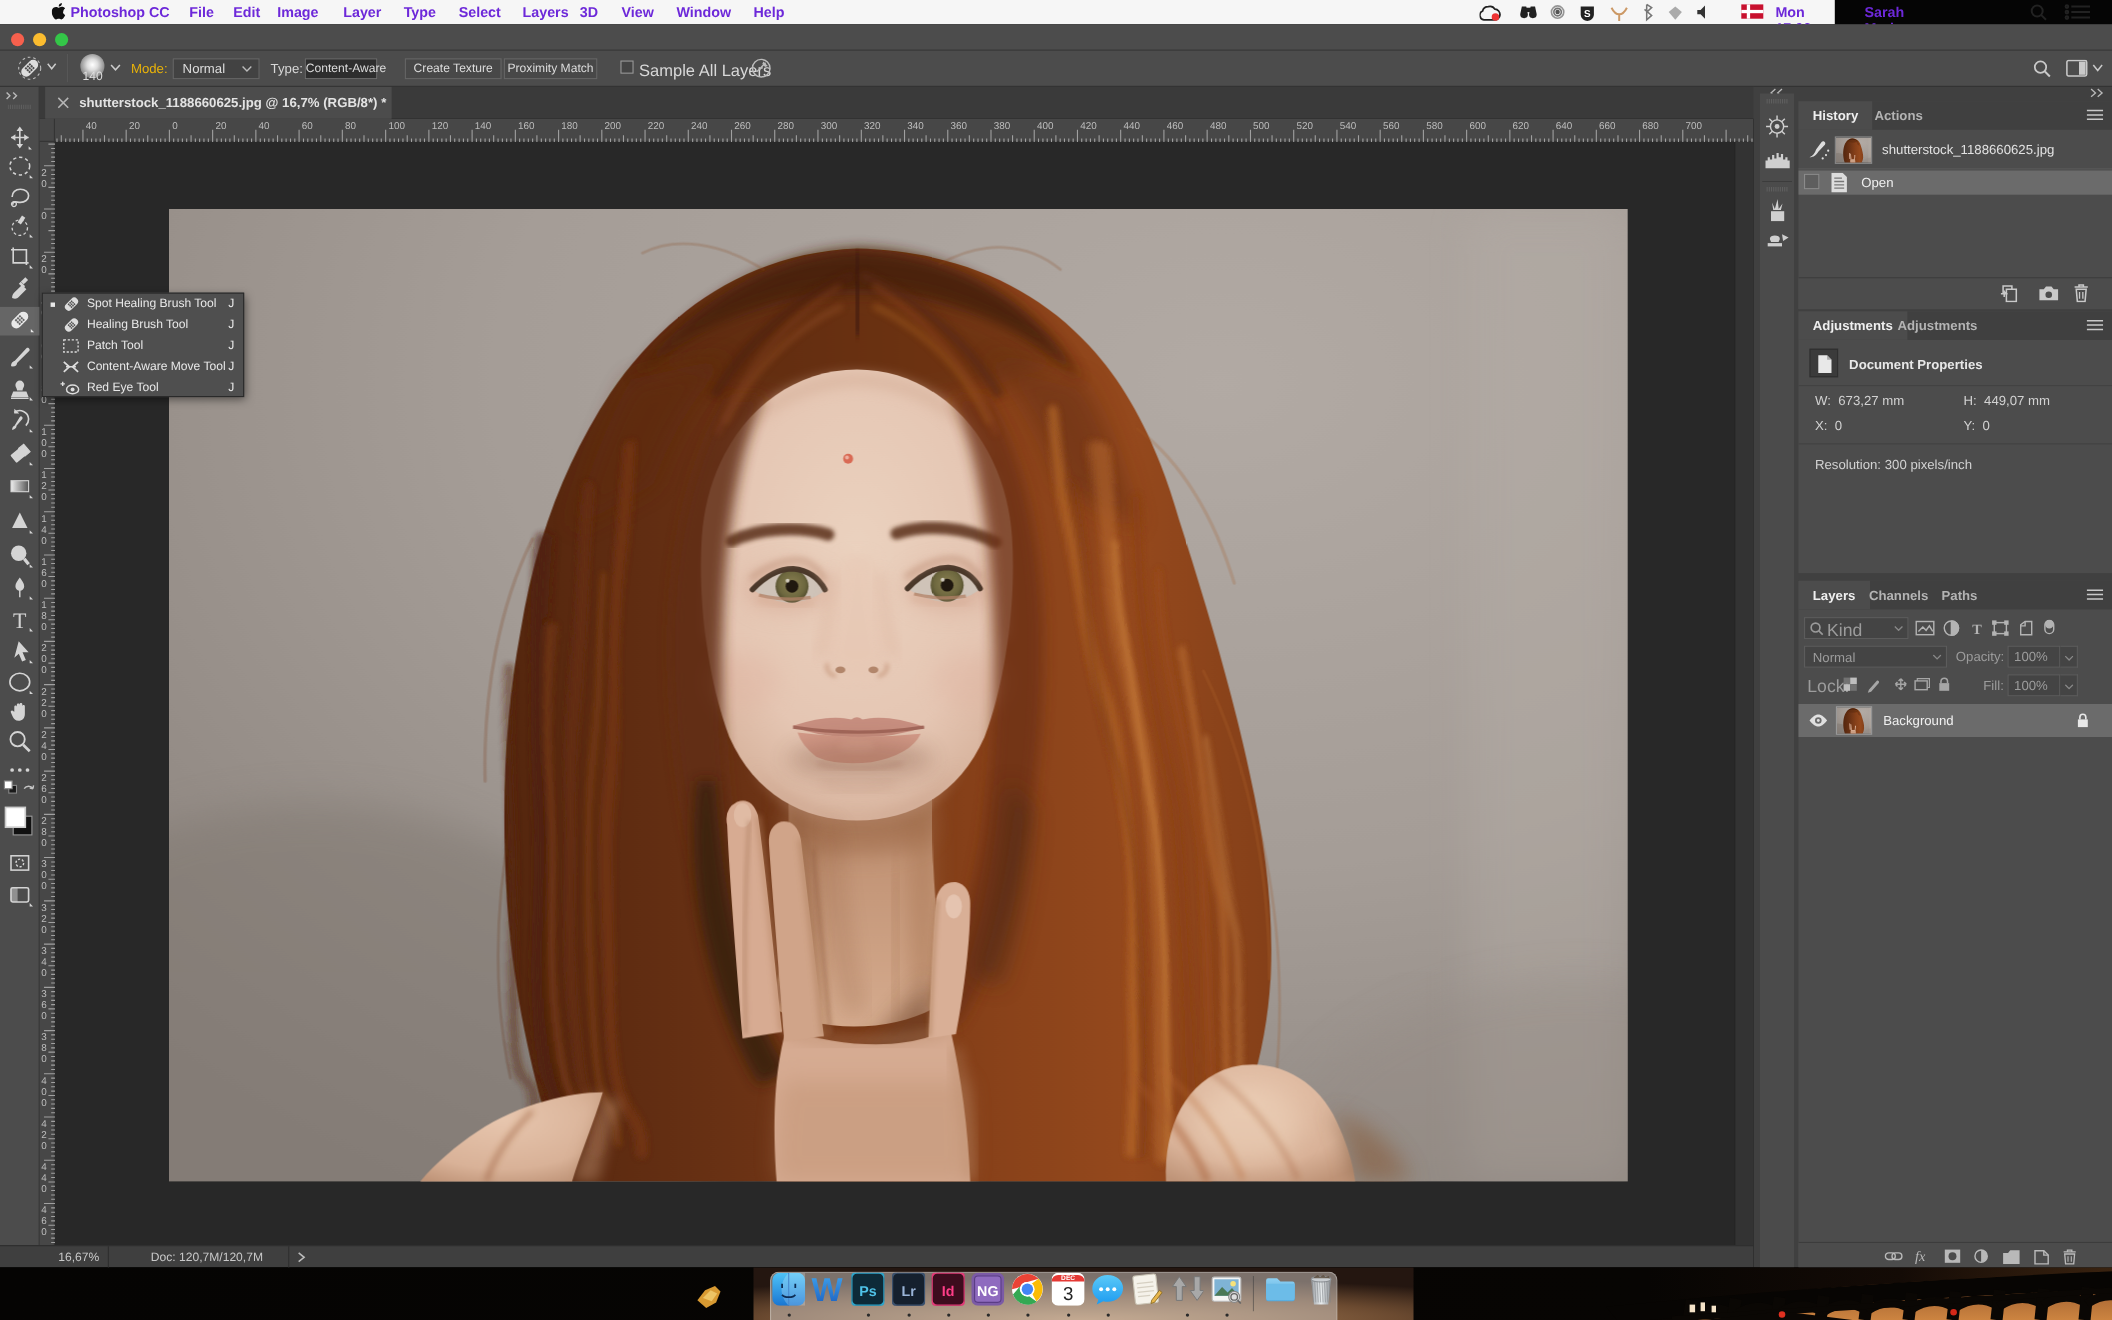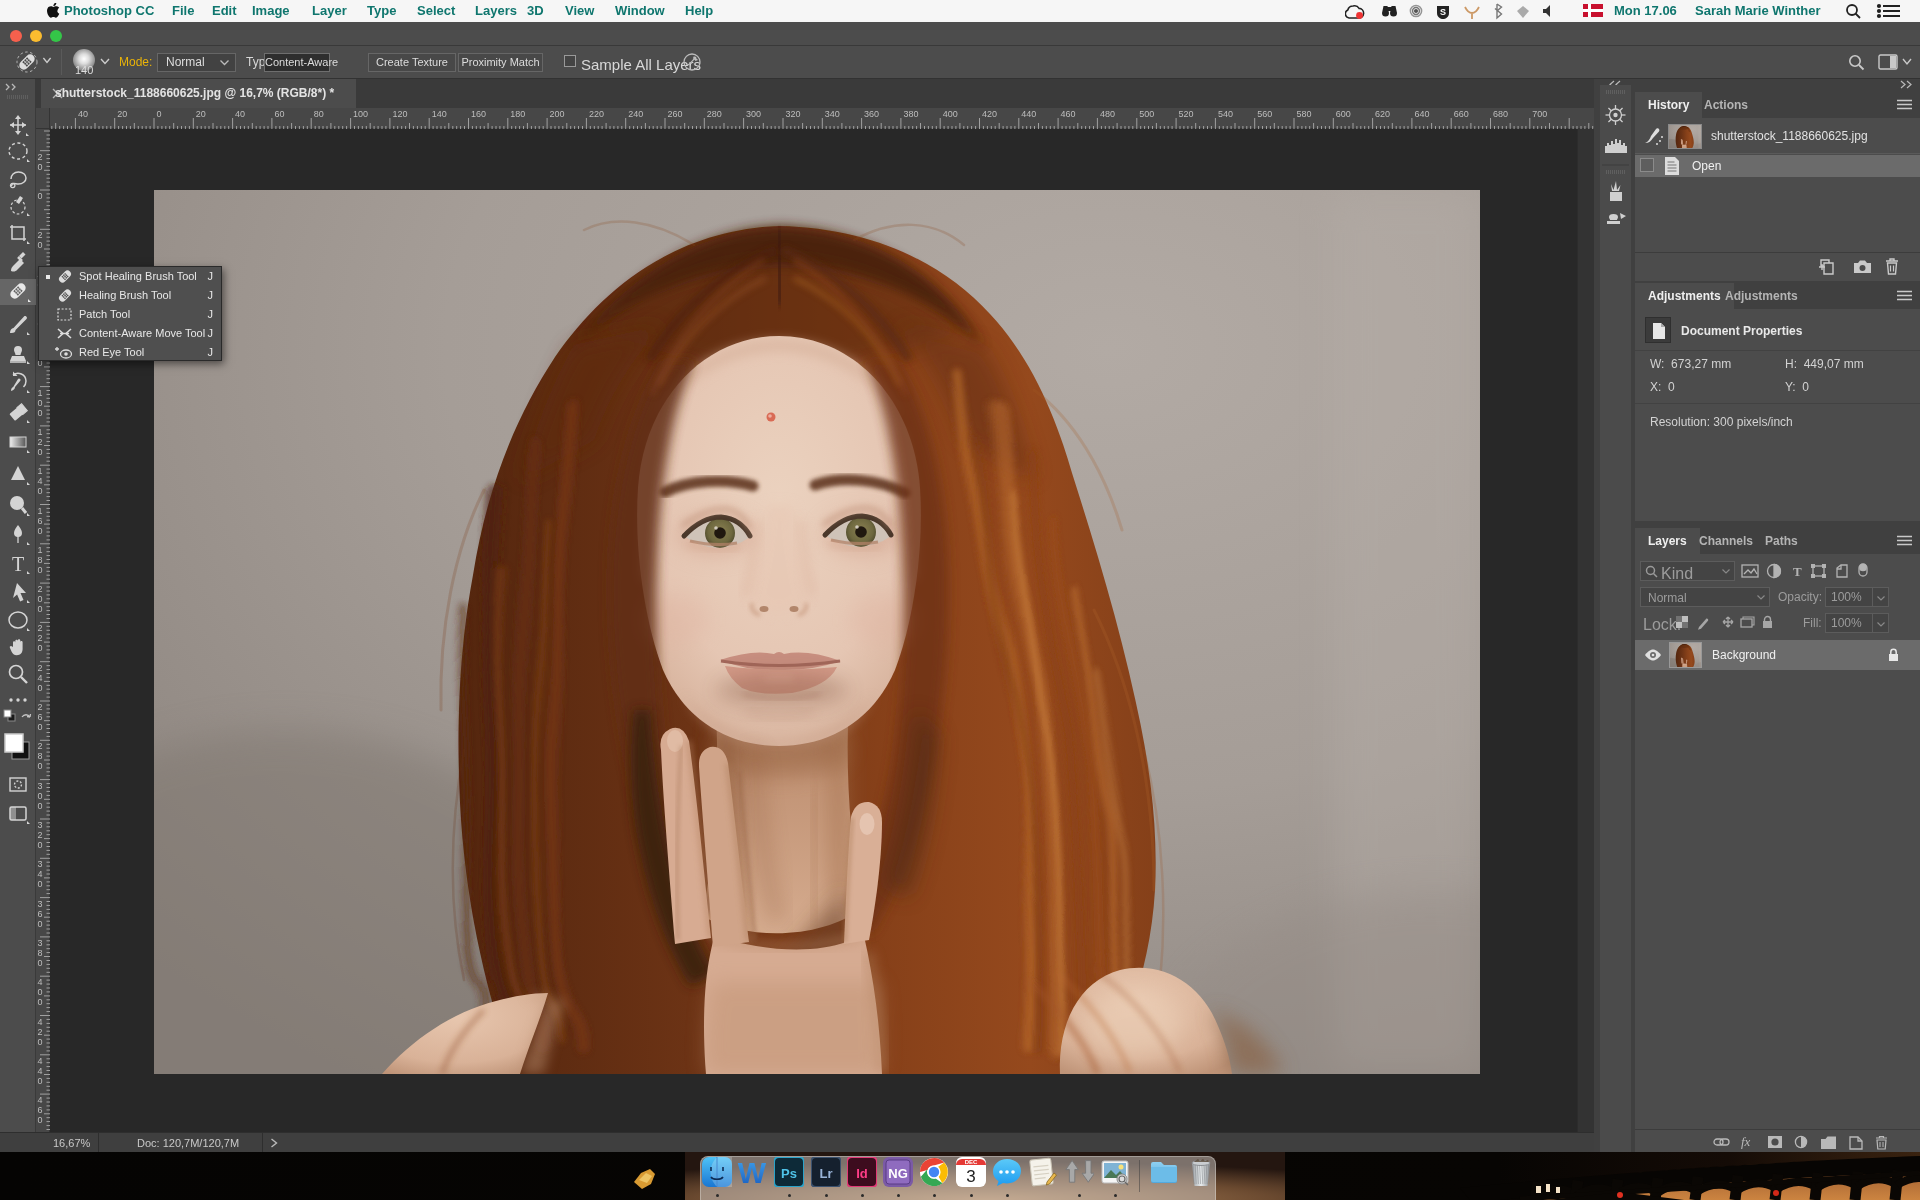--- a/index.html
+++ b/index.html
@@ -1,20 +1,20 @@
 <!DOCTYPE html>
 <html><head>
 <meta charset="utf-8">
 <style>
 * { margin:0; padding:0; box-sizing:border-box; }
 html,body { width:1920px; height:1200px; overflow:hidden; background:#000; font-family:"Liberation Sans",sans-serif; }
 .abs { position:absolute; }
 #screen { position:relative; width:1920px; height:1200px; background:#050505; }
 
-#menubar { position:absolute; left:0; top:0; width:1920px; height:22px; background:#f6f6f6; color:#0f766e; font-size:13px; }
+#menubar { position:absolute; left:0; top:0; width:1668px; height:22px; background:#f6f6f6; color:#6d28d9; font-size:13px; }
 #menubar .mi { position:absolute; top:3px;font-weight:bold; }
 #menubar .b { font-weight:bold; }
 
 #titlebar { position:absolute; left:0; top:22px; width:1920px; height:24px; background:#4c4c4c; border-bottom:1px solid #393939;}
 .tl { position:absolute; top:30px; width:12px; height:12px; border-radius:6px; }
 #titletext { position:absolute; top:26px; width:100%; text-align:center; color:#cbcbcb; font-size:13px; }
 
 #optbar { position:absolute; left:0; top:46px; width:1920px; height:33px; background:#4c4c4c; border-bottom:1px solid #323232; color:#d8d8d8; font-size:12px; }
 .osep { position:absolute; top:3px; height:26px; width:1px; background:#3c3c3c; border-right:1px solid #5a5a5a;}
 .obtn { position:absolute; top:7px; height:19px; line-height:17px; border:1px solid #666; background:#484848; color:#dcdcdc; font-size:11px; text-align:center; white-space:nowrap;}
@@ -141,21 +141,21 @@
       <div class="abs" style="left:73px;top:3px;width:22px;height:22px;border-radius:11px;background:radial-gradient(circle at 50% 45%, #fff 0%, #ddd 30%, #888 70%, #4c4c4c 100%)"></div>
       <div class="abs" style="left:75px;top:18px;color:#ddd;font-size:11px">140</div>
       <svg class="abs" style="left:100px;top:12px" width="10" height="7" viewBox="0 0 10 7">
         <path d="M1 1l4 4.5L9 1" fill="none" stroke="#ccc" stroke-width="1.4"></path>
       </svg>
       <div class="abs" style="left:119px;top:9px;font-size:12px;color:#eab308">Mode:</div>
       <div class="abs" style="left:157px;top:7px;width:79px;height:19px;background:#424242;border:1px solid #666;color:#ddd;font-size:12px;line-height:17px;padding-left:8px">Normal<svg class="abs" style="right:6px;top:6px" width="9" height="6" viewBox="0 0 9 6">
           <path d="M0.5 0.5l4 4 4-4" fill="none" stroke="#bbb" stroke-width="1.3"></path>
         </svg></div>
       <div class="abs" style="left:246px;top:9px;font-size:12px;color:#d8d8d8">Type:</div>
-      <div class="obtn on" style="left:264px;width:66px">Content-Aware</div>
+      <div class="obtn on" style="left:277px;width:66px">Content-Aware</div>
       <div class="obtn" style="left:368px;width:88px">Create Texture</div>
       <div class="obtn" style="left:458px;width:85px">Proximity Match</div>
       <div class="abs" style="left:564px;top:9px;width:12px;height:12px;border:1px solid #999;background:#444"></div>
       <div class="abs" style="left:581px;top:10px;font-size:15px;color:#d8d8d8">Sample All Layers</div>
       <svg class="abs" style="left:682px;top:6px" width="20" height="20" viewBox="0 0 20 20">
         <circle cx="10" cy="10" r="8" fill="none" stroke="#bbb" stroke-width="1.3"></circle>
         <path d="M6 13c2-1 5-5 8-8" stroke="#bbb" stroke-width="1.3" fill="none"></path>
         <path d="M12 4l4 4-2.5 1L11 6z" fill="#bbb"></path>
       </svg>
       <svg class="abs" style="left:1848px;top:8px" width="17" height="17" viewBox="0 0 17 17">
@@ -166,21 +166,21 @@
         <rect x="1" y="1" width="18" height="14" rx="1.5" fill="none" stroke="#c9c9c9" stroke-width="1.4"></rect>
         <rect x="12" y="2" width="6" height="12" fill="#c9c9c9"></rect>
         <path d="M25 5l4 5 4-5" fill="none" stroke="#c9c9c9" stroke-width="1.4"></path>
       </svg>
     </div>
     <div id="tabbar">
       <div id="doctab">
         <svg class="abs" style="left:11px;top:9px" width="11" height="11" viewBox="0 0 11 11">
           <path d="M1 1l9 9M10 1l-9 9" stroke="#b5b5b5" stroke-width="1.4"></path>
         </svg>
-        <div class="abs" style="left:14px;top:7px">shutterstock_1188660625.jpg @ 16,7% (RGB/8*) *</div>
+        <div class="abs" style="left:31px;top:7px">shutterstock_1188660625.jpg @ 16,7% (RGB/8*) *</div>
       </div>
     </div>
     <div id="toolbar">
       <svg class="abs" style="left:5px;top:4px" width="14" height="8" viewBox="0 0 14 8">
         <path d="M1 1l3 3-3 3M7 1l3 3-3 3" fill="none" stroke="#b9b9b9" stroke-width="1.3"></path>
       </svg>
       <svg class="abs" style="left:7px;top:16px" width="22" height="4" viewBox="0 0 22 4">
         <g stroke="#5f5f5f" stroke-width="1">
           <path d="M0.5 0v4"></path>
           <path d="M2.5 0v4"></path>

